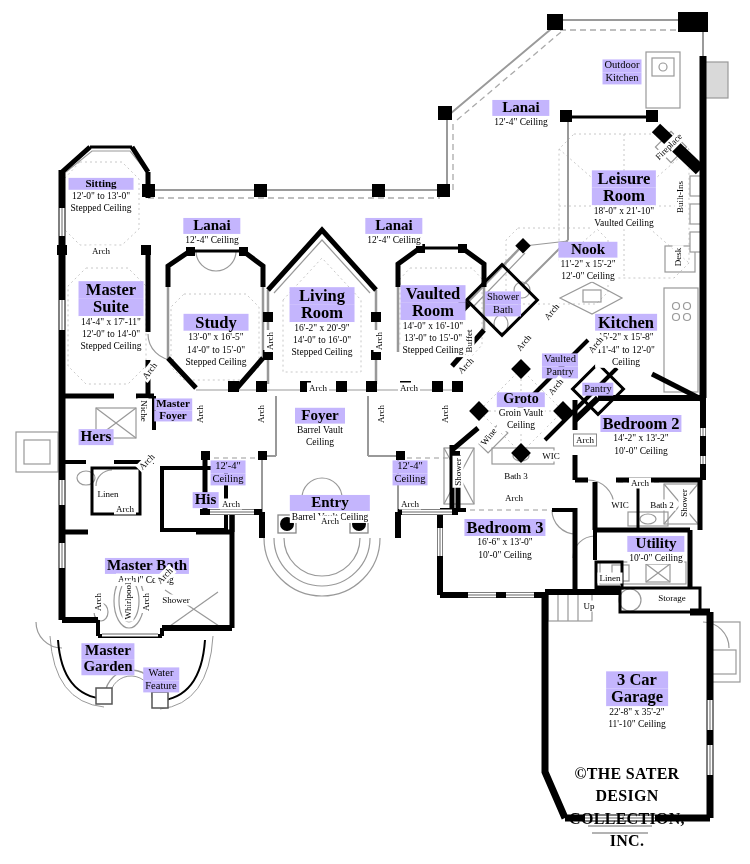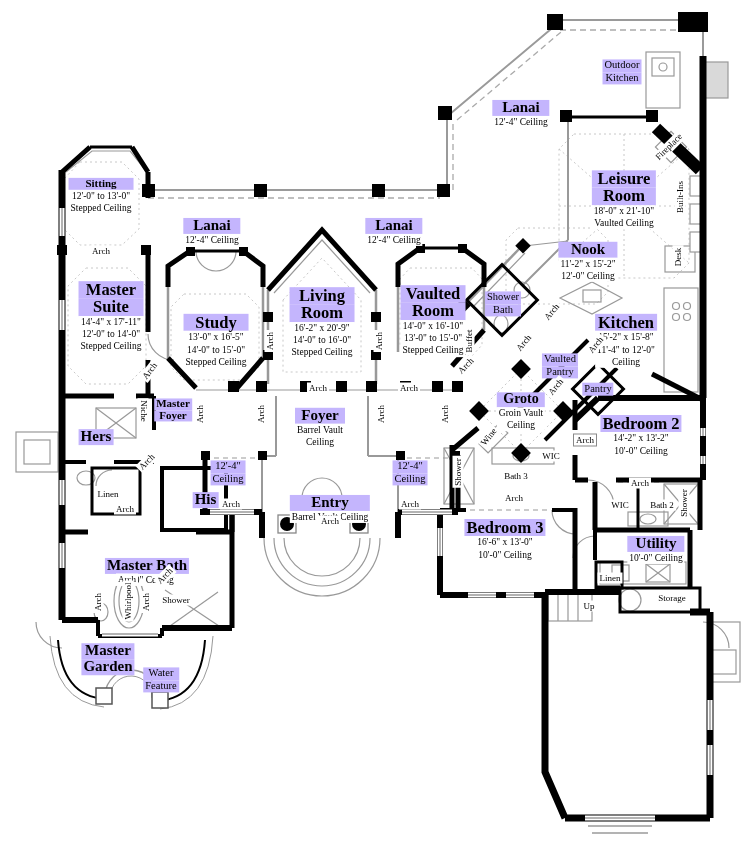--- a/index.html
+++ b/index.html
@@ -416,20 +416,28 @@
           <div>Master</div>
           <div>Garden</div>
         </div>
       </div>
       <div class="room plain" style="left: 161px; top: 680px;">
         <div class="rname">
           <div>Water</div>
           <div>Feature</div>
         </div>
       </div>
+      <div class="room" style="left: 637px; top: 701px;">
+        <div class="rname">
+          <div>3 Car</div>
+          <div>Garage</div>
+        </div>
+        <div class="rdet">22'-8" x 35'-2"</div>
+        <div class="rdet">11'-10" Ceiling</div>
+      </div>
       <div class="ann" style="left: 101px; top: 251px; transform: translate(-50%, -50%) rotate(0deg);">Arch</div>
       <div class="ann" style="left: 150px; top: 371px; transform: translate(-50%, -50%) rotate(-52deg);">Arch</div>
       <div class="ann" style="left: 200px; top: 414px; transform: translate(-50%, -50%) rotate(-90deg);">Arch</div>
       <div class="ann" style="left: 261px; top: 414px; transform: translate(-50%, -50%) rotate(-90deg);">Arch</div>
       <div class="ann" style="left: 381px; top: 414px; transform: translate(-50%, -50%) rotate(-90deg);">Arch</div>
       <div class="ann" style="left: 445px; top: 414px; transform: translate(-50%, -50%) rotate(-90deg);">Arch</div>
       <div class="ann" style="left: 270px; top: 341px; transform: translate(-50%, -50%) rotate(-90deg);">Arch</div>
       <div class="ann" style="left: 379px; top: 341px; transform: translate(-50%, -50%) rotate(-90deg);">Arch</div>
       <div class="ann" style="left: 318px; top: 388px; transform: translate(-50%, -50%) rotate(0deg);">Arch</div>
       <div class="ann" style="left: 409px; top: 388px; transform: translate(-50%, -50%) rotate(0deg);">Arch</div>
@@ -463,14 +471,18 @@
       <div class="ann" style="left: 551px; top: 456px; transform: translate(-50%, -50%) rotate(0deg);">WIC</div>
       <div class="ann" style="left: 516px; top: 476px; transform: translate(-50%, -50%) rotate(0deg);">Bath 3</div>
       <div class="ann" style="left: 620px; top: 505px; transform: translate(-50%, -50%) rotate(0deg);">WIC</div>
       <div class="ann" style="left: 650px; top: 505px; transform: translate(-50%, -50%) rotate(0deg); margin-left: 12px;">Bath 2</div>
       <div class="ann" style="left: 610px; top: 578px; transform: translate(-50%, -50%) rotate(0deg);">Linen</div>
       <div class="ann" style="left: 108px; top: 494px; transform: translate(-50%, -50%) rotate(0deg);">Linen</div>
       <div class="ann" style="left: 672px; top: 598px; transform: translate(-50%, -50%) rotate(0deg);">Storage</div>
       <div class="ann" style="left: 589px; top: 606px; transform: translate(-50%, -50%) rotate(0deg);">Up</div>
     </div>
 
-
+<div id="copyright" style="left:627px;top:808px">
+  <div>©THE SATER DESIGN</div>
+  <div>COLLECTION, INC.</div>
 </div>
 
+</div>
+
 </body></html>

